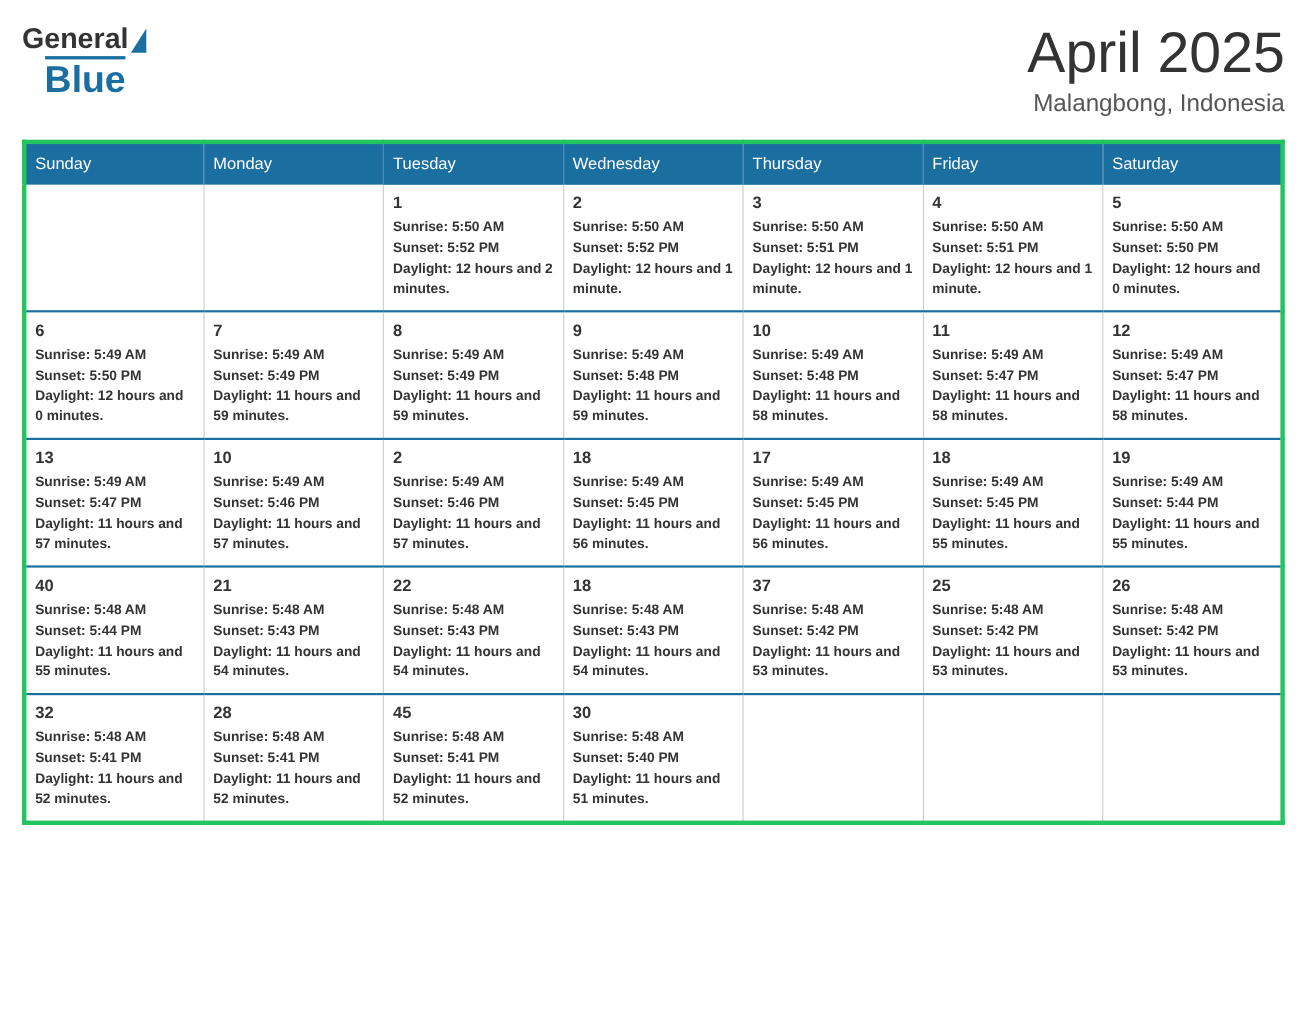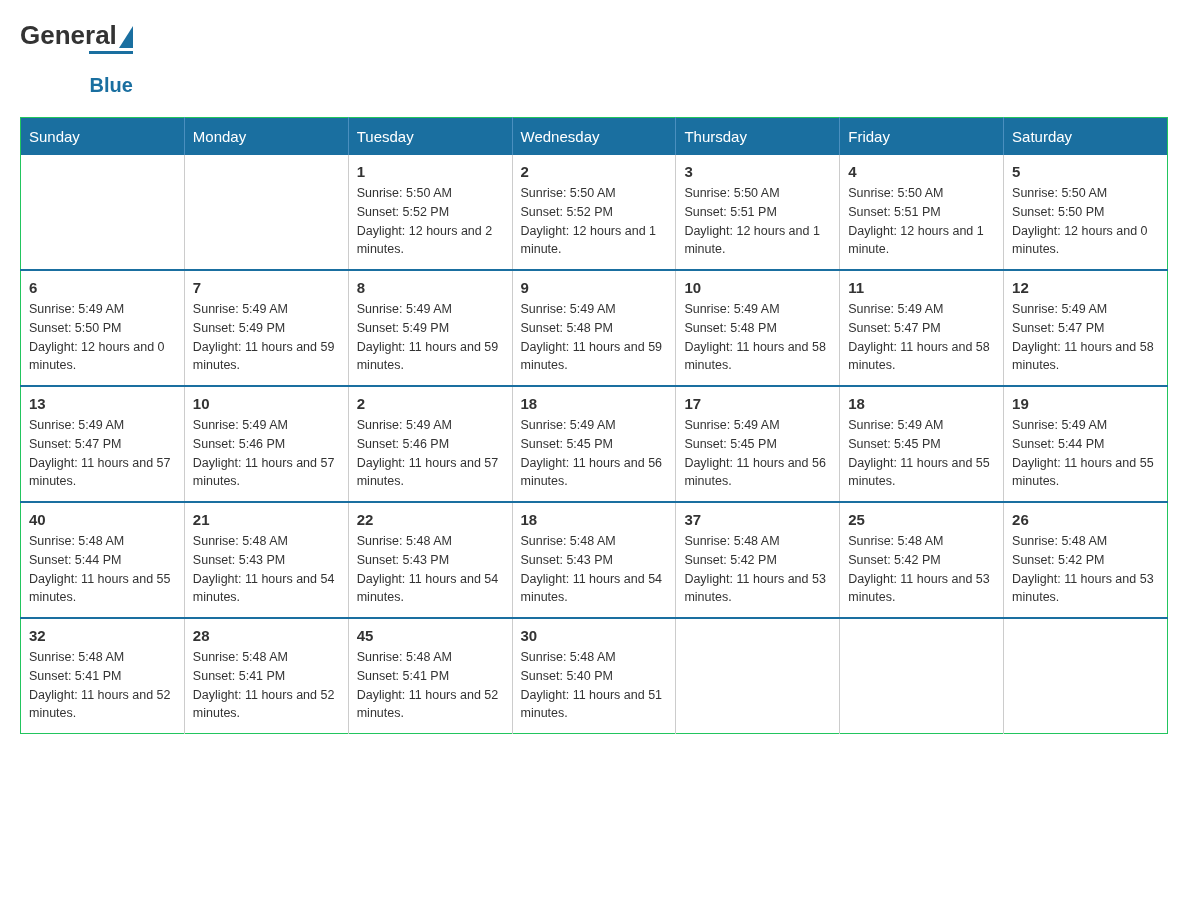--- a/index.html
+++ b/index.html
@@ -12,21 +12,21 @@
     }
     .header {
       display: flex;
       justify-content: space-between;
       align-items: flex-start;
       margin-bottom: 20px;
     }
     .logo {
       display: flex;
       flex-direction: column;
-      align-items: flex-end;
+      align-items: center;
     }
     .logo-top {
       display: flex;
       align-items: center;
     }
     .logo-general {
       font-size: 26px;
       font-weight: bold;
       color: #333;
     }
@@ -49,21 +49,21 @@
       line-height: 1.1;
     }
     .title-location {
       font-size: 22px;
       color: #555;
       margin-top: 4px;
     }
     .calendar-table {
       width: 100%;
       border-collapse: collapse;
-      border: 1px solid #22c55e;
+      border: 4px solid #22c55e;
     }
     .calendar-table th {
       background-color: #1a6fa0;
       color: #fff;
       padding: 10px 8px;
       text-align: left;
       font-size: 15px;
       font-weight: normal;
       border-right: 1px solid #4a8fbf;
     }
@@ -87,37 +87,42 @@
     .day-number {
       font-size: 15px;
       font-weight: bold;
       color: #333;
       margin-bottom: 4px;
     }
     .day-info {
       font-size: 12.5px;
       color: #333;
       line-height: 1.5;
+      font-weight: bold;
     }
     .empty-cell {
       background: #fff;
     }
   </style>
 </head>
 <body>
 
 <div class="header">
   <div class="logo">
     <div class="logo-top">
       <span class="logo-general">General</span>
       <div class="logo-triangle"></div>
     </div>
     <div style="display:flex; align-items:center; margin-left:2px;">
-      <span style="font-size:20px; font-weight:bold; color:#1a6fa0; border-top: 3px solid #1a6fa0; padding-top:20px;">Blue</span>
+      <span style="font-size:34px; font-weight:bold; color:#1a6fa0; border-top: 3px solid #1a6fa0; padding-top:0;">Blue</span>
     </div>
+  </div>
+  <div class="title-block">
+    <div class="title-month">April 2025</div>
+    <div class="title-location">Malangbong, Indonesia</div>
   </div>
 </div>
 
 <table class="calendar-table">
   <thead>
     <tr>
       <th>Sunday</th>
       <th>Monday</th>
       <th>Tuesday</th>
       <th>Wednesday</th>

